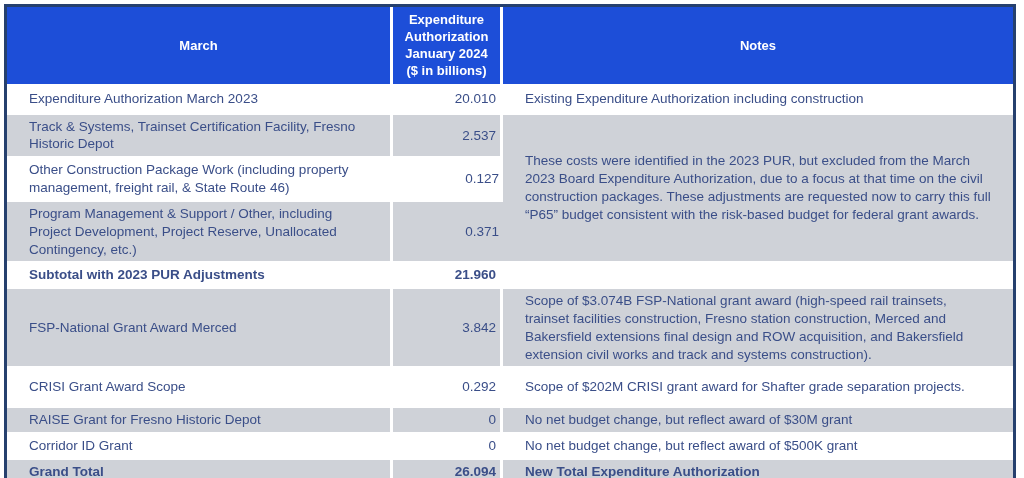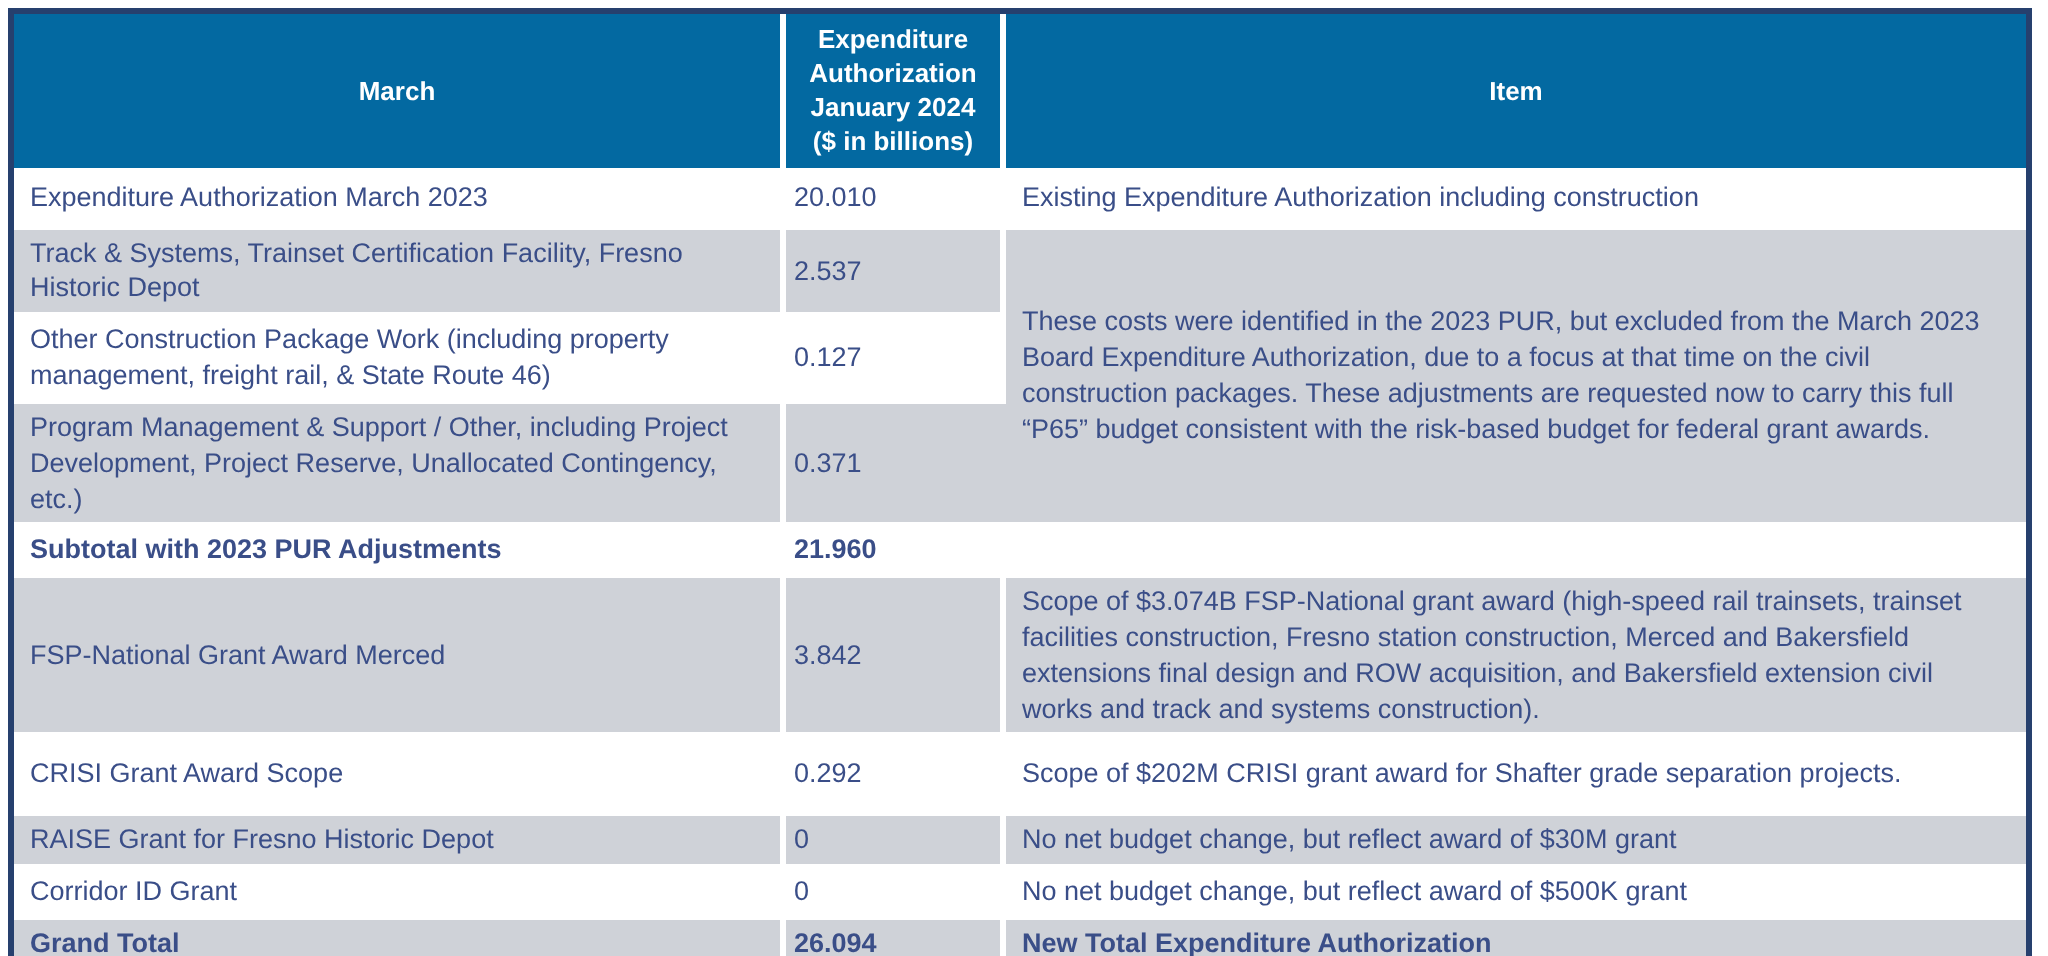--- a/index.html
+++ b/index.html
@@ -3,27 +3,27 @@
 <meta charset="utf-8">
 <style>
   html,body{margin:0;padding:0;background:#ffffff;font-family:"Liberation Sans",sans-serif;}
   .page{width:1024px;height:478px;box-sizing:border-box;padding:4px 4px 0 4px;}
   .table-wrap{border:3px solid #26406E;width:1012px;box-sizing:border-box;background:#fff;}
   table{border-collapse:separate;border-spacing:0;width:100%;table-layout:fixed;}
   col.c-item{width:386px;}
   col.c-amount{width:110px;}
   th,td{vertical-align:middle;box-sizing:border-box;
         border-right:3px solid #ffffff;border-bottom:2px solid #ffffff;
-        color:#3A4E88;font-size:13.5px;line-height:1.32;padding:3px 8px;}
+        color:#3A4E88;font-size:13.5px;line-height:1.32;padding:3px 22px;}
   th:last-child,td:last-child{border-right:none;}
   tr:last-child td{border-bottom:none;}
-  thead th{background:#0369a1;color:#ffffff;font-weight:bold;text-align:center;
+  thead th{background:#1d4ed8;color:#ffffff;font-weight:bold;text-align:center;
            font-size:13px;height:64px;padding:4px 6px;}
   th.amount-head{white-space:pre-line;}
-  td.amount{text-align:left;padding:3px 4px;}
+  td.amount{text-align:right;padding:3px 4px;}
   tr.shade td{background:#CFD2D8;}
   tr.plain td{background:#ffffff;}
   tr.bold td{font-weight:bold;}
   td.note-merged{background:#CFD2D8;}
   tr.h29 td{height:29px;}
   tr.h38 td{height:38px;}
   tr.h22 td{height:22px;}
   tr.h70 td{height:70px;}
   tr.h40 td{height:40px;}
   tr.h23 td{height:23px;}
@@ -38,21 +38,21 @@
           <col class="c-item">
           <col class="c-amount">
           <col>
         </colgroup>
       <thead>
         <tr>
           <th>March</th>
           <th class="amount-head">Expenditure Authorization
 January 2024
 ($ in billions)</th>
-          <th>Item</th>
+          <th>Notes</th>
         </tr>
       </thead>
       <tbody>
         <tr class="plain h29">
           <td>Expenditure Authorization March 2023</td>
           <td class="amount">20.010</td>
           <td>Existing Expenditure Authorization including construction</td>
         </tr>
         <tr class="shade h38">
           <td>Track &amp; Systems, Trainset Certification Facility, Fresno Historic Depot</td>

